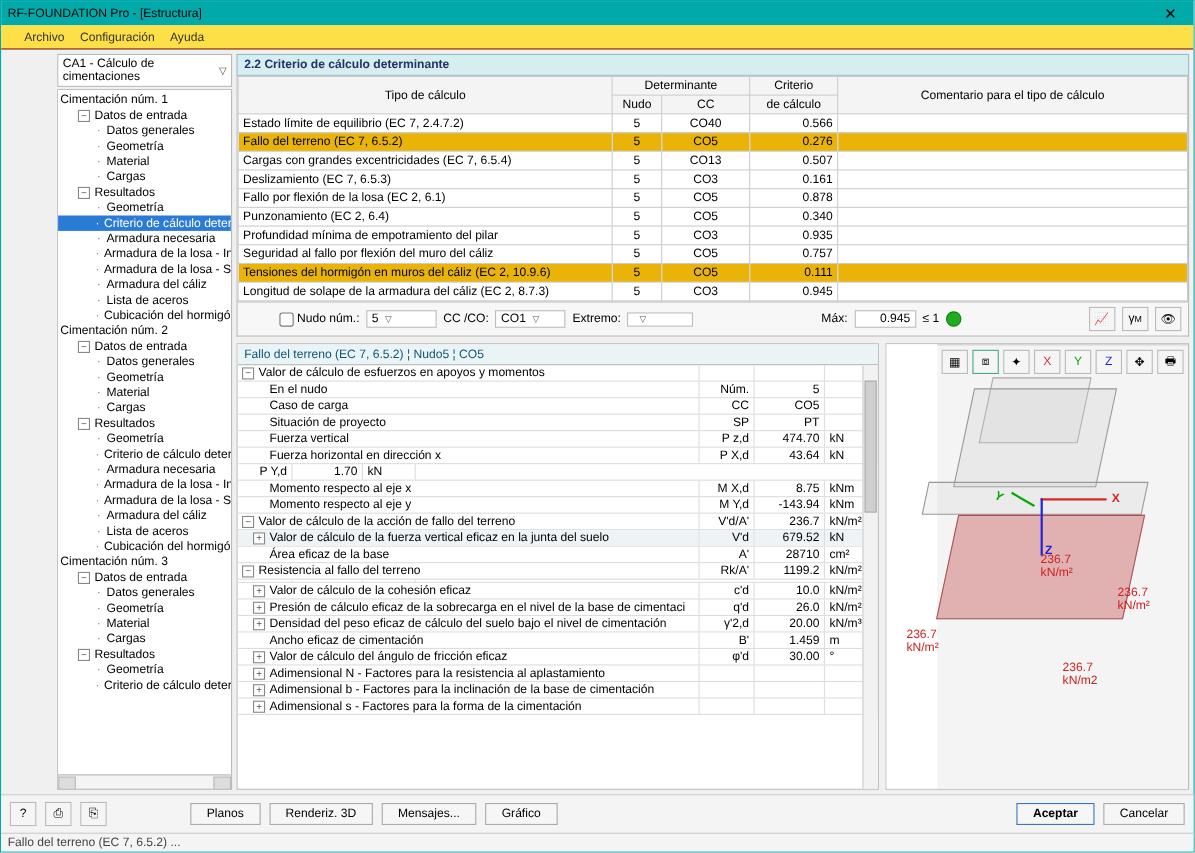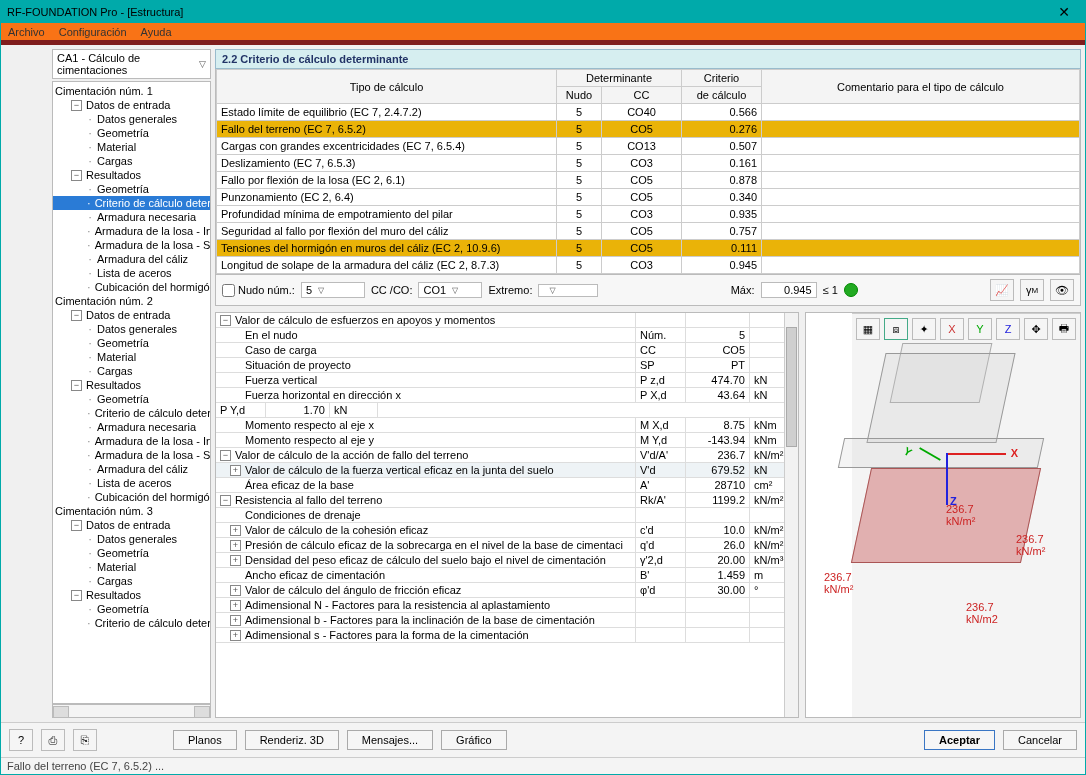--- a/index.html
+++ b/index.html
@@ -1,20 +1,20 @@
 <!DOCTYPE html>
 <html><head>
 <meta charset="utf-8">
 <style>
 * { box-sizing: border-box; margin: 0; padding: 0; font-family: "Segoe UI", Tahoma, sans-serif; font-size: 11px; }
 body { background: #f0f0f0; width: 1086px; height: 775px; overflow: hidden; display: flex; flex-direction: column; border:1px solid #0aa;}
 .titlebar { background:#0aa; height:22px; display:flex; align-items:center; color:#000; padding:0 6px; }
 .titlebar .title { flex:1; }
 .titlebar .close { width:30px; text-align:center; font-size:14px; }
-.menubar { background:#f97316; height:22px; display:flex; align-items:center; gap:14px; padding:0 7px; border-bottom:5px solid #7f1d1d; }
+.menubar { background:#fde047; height:22px; display:flex; align-items:center; gap:14px; padding:0 21px; border-bottom:1px solid #7f1d1d; }
 .menubar span { color:#333; }
 .main { flex:1; display:flex; min-height:0; padding:4px; gap:4px; }
 .sidebar { width:206px; display:flex; flex-direction:column;padding-left:47px; }
 .dropdown { border:1px solid #bbb; background:#fff; padding:2px 4px; display:flex; align-items:center; justify-content:space-between; margin-bottom:2px; }
 .dropdown .chev { font-size:9px; color:#555; }
 .tree { flex:1; border:1px solid #bbb; background:#fff; overflow:auto; padding:2px 0; }
 .treeitem { padding:1px 2px; white-space:nowrap; cursor:default; display:flex; align-items:center; }
 .treeitem.sel { background:#2a7bd6; color:#fff; }
 .indent1 { padding-left:18px; }
 .indent2 { padding-left:34px; }
@@ -26,33 +26,33 @@
 .content { flex:1; display:flex; flex-direction:column; min-width:0; }
 .section-title { background:#d6eef0; border:1px solid #9bc; padding:3px 6px; font-weight:600; color:#236; }
 .table-wrap { border:1px solid #bbb; border-top:none; background:#fff; }
 table.grid { width:100%; border-collapse:collapse; table-layout:fixed; }
 table.grid th, table.grid td { border:1px solid #ccc; padding:2px 4px; overflow:hidden; white-space:nowrap; text-overflow:ellipsis; }
 table.grid th { background:#f4f4f4; font-weight:400; text-align:center; }
 table.grid td.num { text-align:right; }
 table.grid td.ctr { text-align:center; }
 table.grid tr.hl td { background:#eab308; }
 .filterbar { display:flex; align-items:center; gap:6px; padding:4px 6px; border:1px solid #bbb; border-top:none; background:#f7f7f7; }
-.fcheck { display:flex; align-items:center; gap:3px; }
+.fcheck { display:flex; align-items:center; gap:3px;margin-left:32px; }
 .finput { border:1px solid #bbb; background:#fff; padding:1px 4px; display:flex; align-items:center; gap:6px;}
 .finput .chev{font-size:8px;color:#555;}
 .statusdot { width:14px; height:14px; border-radius:50%; background:#2a2; border:1px solid #080; }
 .iconbtn { width:24px; height:22px; border:1px solid #bbb; background:#f5f5f5; display:inline-flex; align-items:center; justify-content:center; font-size:11px; }
 .midsplit { display:flex; gap:6px; flex:1; min-height:0; margin-top:6px; }
 .details { flex:1; display:flex; flex-direction:column; border:1px solid #bbb; background:#fff; min-width:0;}
 .details-title { background:#eaf3f5; color:#157; padding:3px 6px; border-bottom:1px solid #bbb; }
 .details-body { flex:1; overflow:auto; position:relative;}
 .drow { display:flex; border-bottom:1px solid #ddd; align-items:stretch; }
 .dcell { border-right:1px solid #ddd; padding:1px 4px; overflow:hidden; white-space:nowrap; text-overflow:ellipsis;}
 .dcell.label { flex:1; display:flex; align-items:center;}
-.dcell.sym { width:50px; text-align:left;}
+.dcell.sym { width:50px; text-align:right;}
 .dcell.val { width:64px; text-align:right;}
 .dcell.unit { width:48px;}
 .pm2 { display:inline-block; width:11px; height:11px; border:1px solid #888; text-align:center; line-height:9px; font-size:9px; margin-right:4px; background:#fff; color:#555;}
 .pad1{padding-left:14px;}
 .drow.sel .dcell { background:#eef3f6; }
 .scrolly{position:absolute; right:0; top:0; bottom:0; width:14px; background:#f2f2f2; border-left:1px solid #ccc;}
 .scrolly .thumb{position:absolute; left:1px; right:1px; top:14px; height:120px; background:#cfcfcf; border:1px solid #aaa;}
 .viewer { width:276px; border:1px solid #bbb; background:#fff; display:flex; flex-direction:row; }
 .viewer-canvas { flex:1; position:relative; background:#fff; }
 .viewer-toolbar { display:flex; gap:4px; padding:4px; border-top:1px solid #ccc; background:#f4f4f4;}
@@ -379,20 +379,21 @@
       <span>≤ 1</span>
       <span class="statusdot"></span>
       <span style="flex:1"></span>
       <span class="iconbtn">📈</span>
       <span class="iconbtn">γ<sub>M</sub></span>
       <span class="iconbtn">👁</span>
     </div>
 
     <div class="midsplit">
       <div class="details">
+        <div class="details-title">Fallo del terreno (EC 7, 6.5.2) ¦ Nudo5 ¦ CO5</div>
         <div class="details-body">
           <div id="drows">
               <div class="drow">
                 <div class="dcell label "><span class="pm2">−</span>Valor de cálculo de esfuerzos en apoyos y momentos</div>
                 <div class="dcell sym"></div>
                 <div class="dcell val"></div>
                 <div class="dcell unit"></div>
               </div>
               <div class="drow">
                 <div class="dcell label pad1"><span style="display:inline-block;width:15px"></span>En el nudo</div>
@@ -459,21 +460,20 @@
                 <div class="dcell val">28710</div>
                 <div class="dcell unit">cm²</div>
               </div>
               <div class="drow">
                 <div class="dcell label "><span class="pm2">−</span>Resistencia al fallo del terreno</div>
                 <div class="dcell sym">Rk/A'</div>
                 <div class="dcell val">1199.2</div>
                 <div class="dcell unit">kN/m²</div>
               </div>
               <div class="drow">
-                <div class="dcell label pad1"><span style="display:inline-block;width:15px"></span>Condiciones de drenaje</div>
                 <div class="dcell sym"></div>
                 <div class="dcell val"></div>
                 <div class="dcell unit"></div>
               </div>
               <div class="drow">
                 <div class="dcell label pad1"><span class="pm2">+</span>Valor de cálculo de la cohesión eficaz</div>
                 <div class="dcell sym">c'd</div>
                 <div class="dcell val">10.0</div>
                 <div class="dcell unit">kN/m²</div>
               </div>

